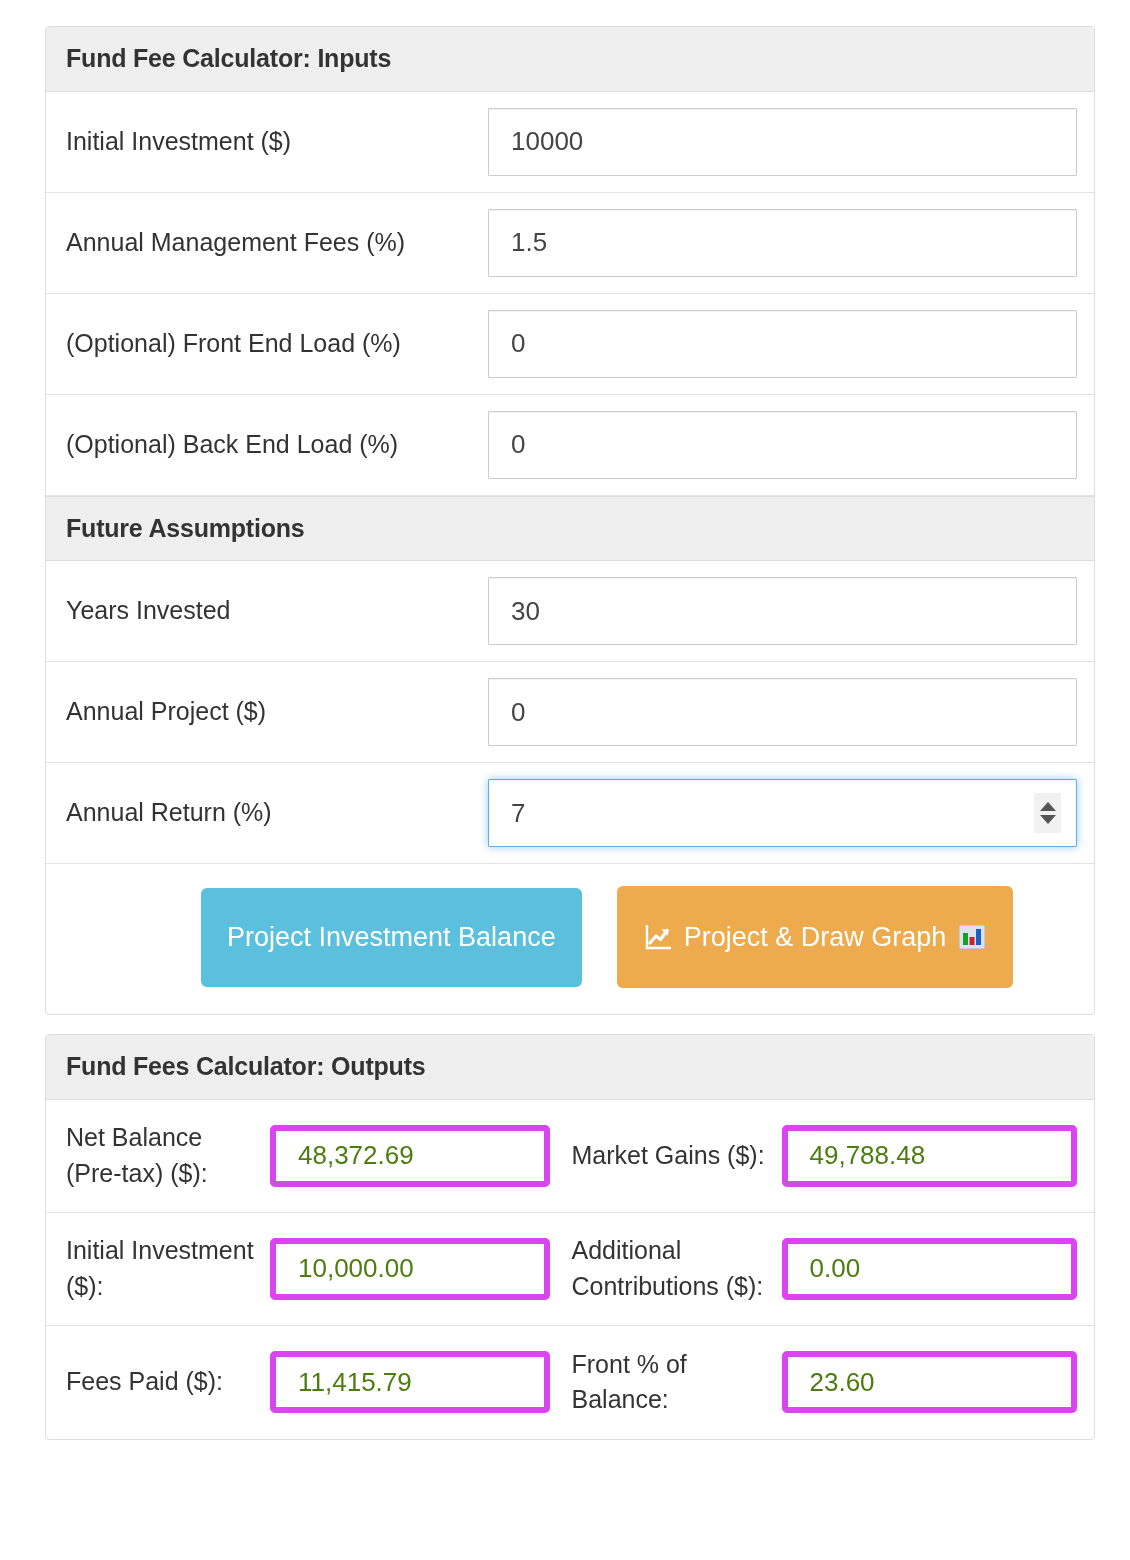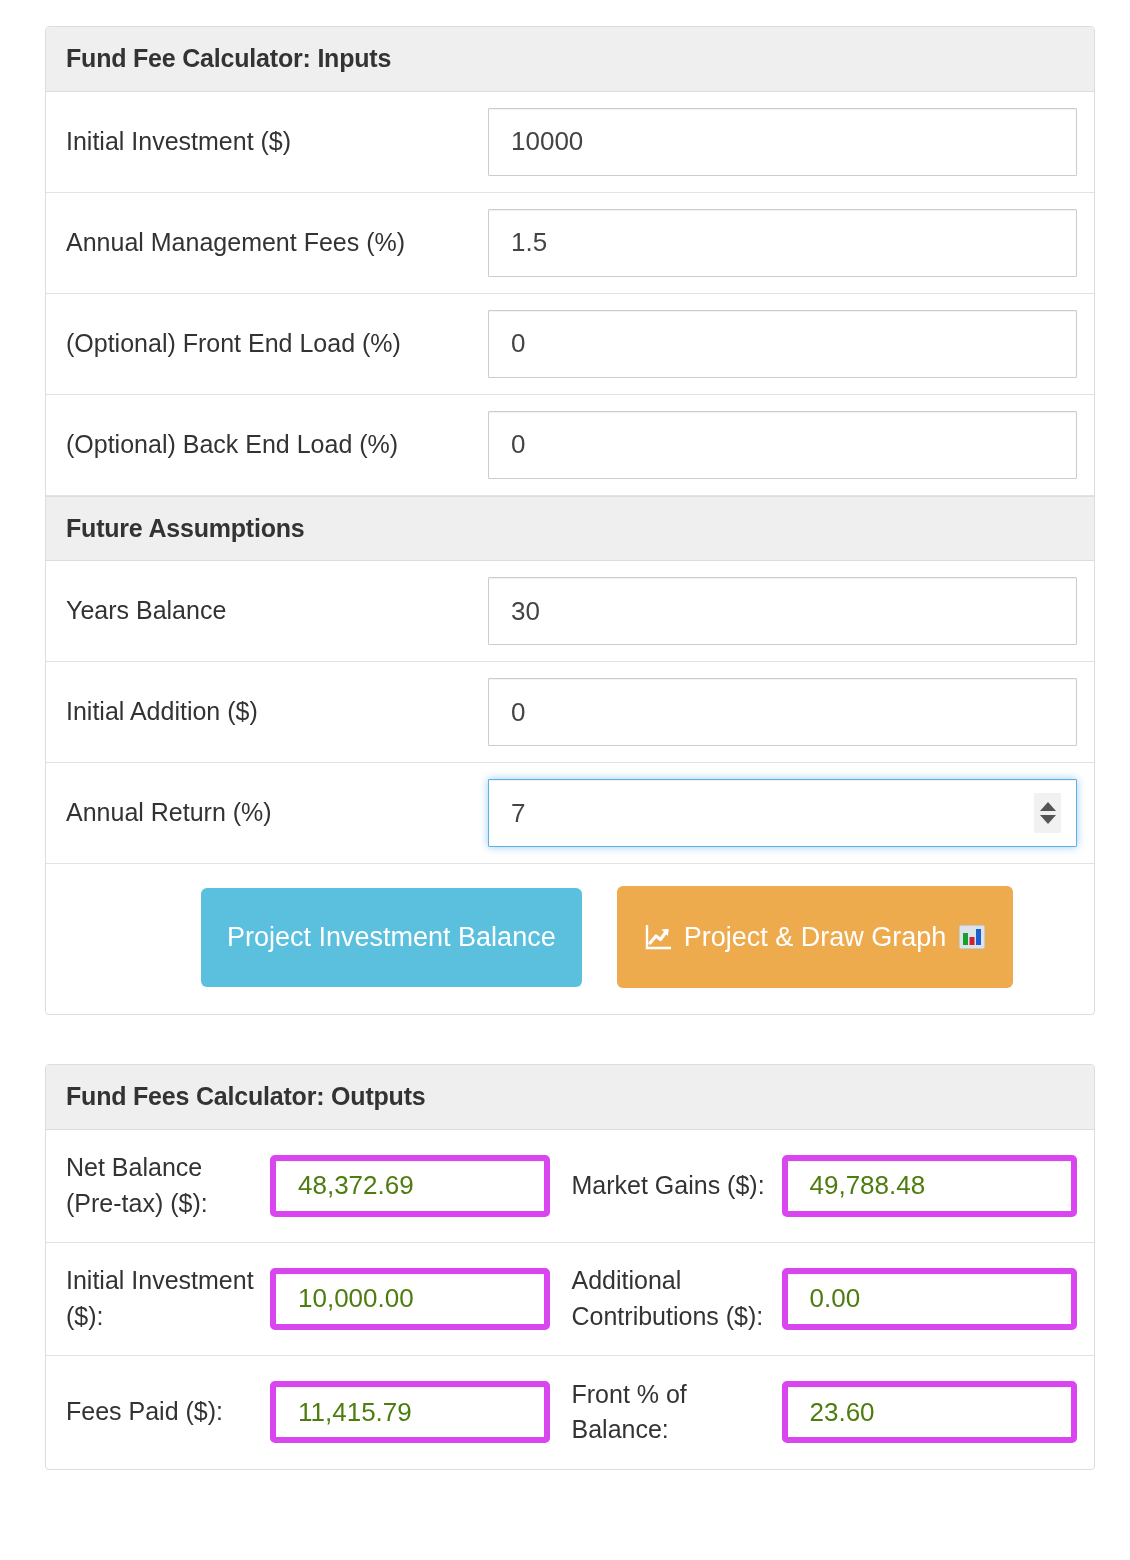--- a/index.html
+++ b/index.html
@@ -25,21 +25,21 @@
 
   
   .panel {
     border: 1px solid #dddddd;
     border-radius: 4px;
     background: #ffffff;
     overflow: hidden;
     box-sizing: border-box;
   }
   .panel + .panel {
-    margin-top: 49px;
+    margin-top: 19px;
   }
   .panel-heading {
     background: #efefef;
     border-bottom: 1px solid #dddddd;
     padding: 18px 20px;
     box-sizing: border-box;
   }
   .panel-title {
     font-size: 25px;
     font-weight: bold;
@@ -234,28 +234,28 @@
       <div class="field-wrap">
         <input class="field" type="text" value="0" style="">
       </div>
     </div>
 
     <div class="panel-heading" style="border-top:1px solid #dddddd;">
       <div class="panel-title">Future Assumptions</div>
     </div>
 
     <div class="row-line">
-      <div class="row-label">Years Balance</div>
+      <div class="row-label">Years Invested</div>
       <div class="field-wrap">
         <input class="field" type="text" value="30" style="">
       </div>
     </div>
 
     <div class="row-line">
-      <div class="row-label">Initial Addition ($)</div>
+      <div class="row-label">Annual Project ($)</div>
       <div class="field-wrap">
         <input class="field" type="text" value="0" style="">
       </div>
     </div>
 
     <div class="row-line">
       <div class="row-label">Annual Return (%)</div>
       <div class="field-wrap">
         <input class="field focused" type="text" value="7" style="">
         <span class="stepper">

